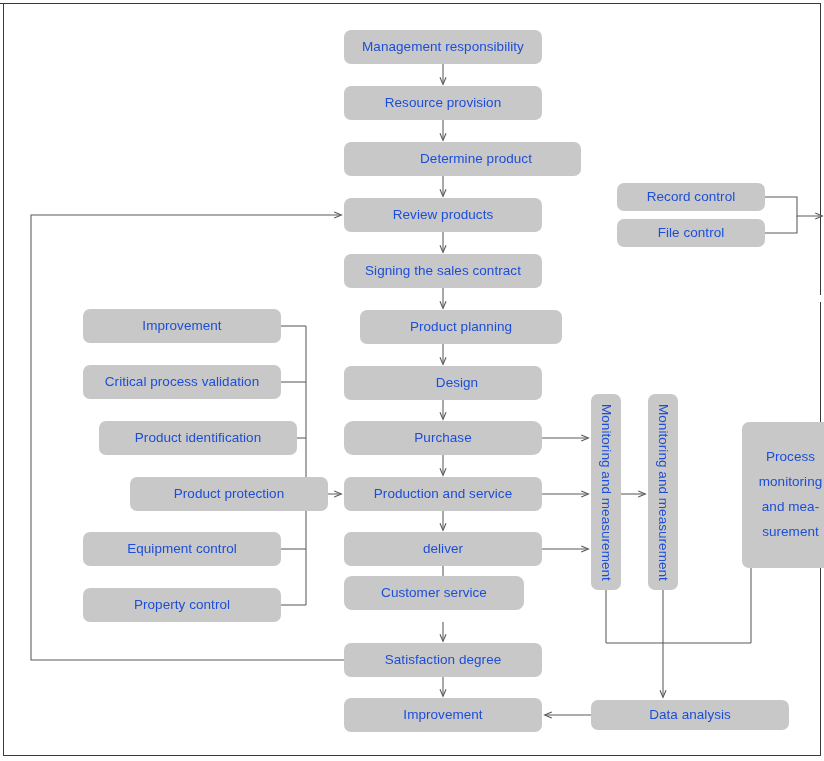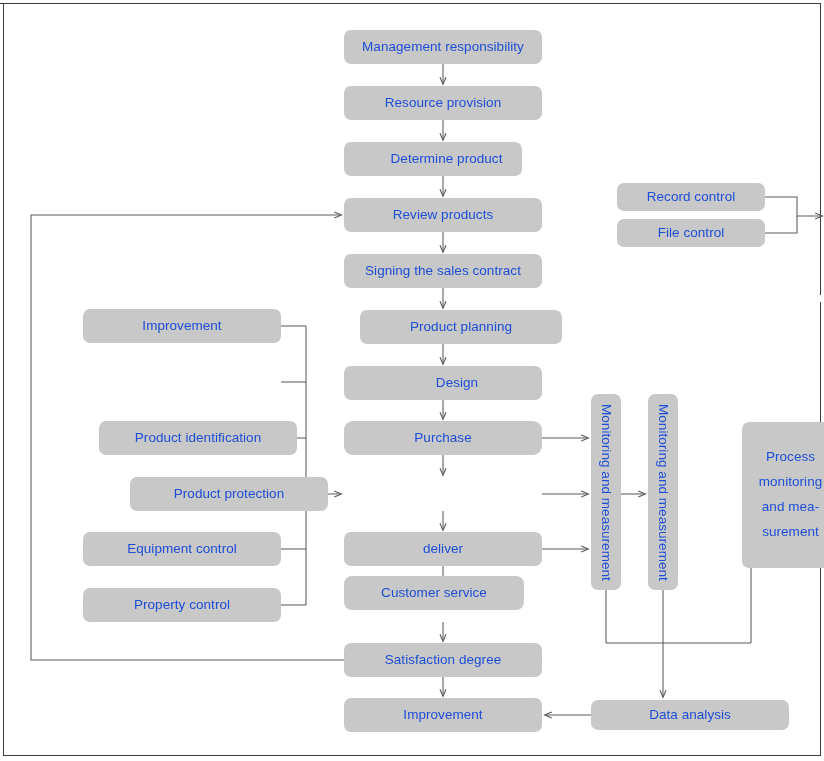--- a/index.html
+++ b/index.html
@@ -116,32 +116,34 @@
       <line x1="751" y1="568" x2="751" y2="643"></line>
       <line x1="606" y1="643" x2="751" y2="643"></line>
       <line x1="663" y1="590" x2="663" y2="697" marker-end="url(#ah)"></line>
 
       <line x1="591" y1="715" x2="545" y2="715" marker-end="url(#ah)"></line>
     </g>
   </svg>
 
   <div class="node" style="left:344px;top:30px;width:198px;height:34px;">Management responsibility</div>
   <div class="node" style="left:344px;top:86px;width:198px;height:34px;">Resource provision</div>
-  <div class="node" style="left:344px;top:142px;width:178px;height:34px;padding-left:27px;">Determine product</div>
+  <div class="node" style="left:344px;top:142px;width:237px;height:34px;padding-left:27px;">Determine product</div>
   <div class="node" style="left:344px;top:198px;width:198px;height:34px;">Review products</div>
   <div class="node" style="left:344px;top:254px;width:198px;height:34px;">Signing the sales contract</div>
   <div class="node" style="left:360px;top:310px;width:202px;height:34px;">Product planning</div>
   <div class="node" style="left:344px;top:366px;width:198px;height:34px;padding-left:28px;">Design</div>
   <div class="node" style="left:344px;top:421px;width:198px;height:34px;border-radius:9px;">Purchase</div>
+  <div class="node" style="left:344px;top:477px;width:198px;height:34px;">Production and service</div>
   <div class="node" style="left:344px;top:532px;width:198px;height:34px;">deliver</div>
   <div class="node" style="left:344px;top:576px;width:180px;height:34px;border-radius:8px;">Customer service</div>
   <div class="node" style="left:344px;top:643px;width:198px;height:34px;">Satisfaction degree</div>
   <div class="node" style="left:344px;top:698px;width:198px;height:34px;">Improvement</div>
 
   <div class="node" style="left:83px;top:309px;width:198px;height:34px;">Improvement</div>
+  <div class="node" style="left:83px;top:365px;width:198px;height:34px;">Critical process validation</div>
   <div class="node" style="left:83px;top:421px;width:198px;height:34px;margin-left:16px;">Product identification</div>
   <div class="node" style="left:83px;top:477px;width:198px;height:34px;margin-left:47px;">Product protection</div>
   <div class="node" style="left:83px;top:532px;width:198px;height:34px;">Equipment control</div>
   <div class="node" style="left:83px;top:588px;width:198px;height:34px;">Property control</div>
 
   <div class="node" style="left:617px;top:183px;width:148px;height:28px;">Record control</div>
   <div class="node" style="left:617px;top:219px;width:148px;height:28px;">File control</div>
 
   <div class="node v" style="left:591px;top:394px;width:30px;height:196px;">Monitoring and measurement</div>
   <div class="node v" style="left:648px;top:394px;width:30px;height:196px;">Monitoring and measurement</div>

